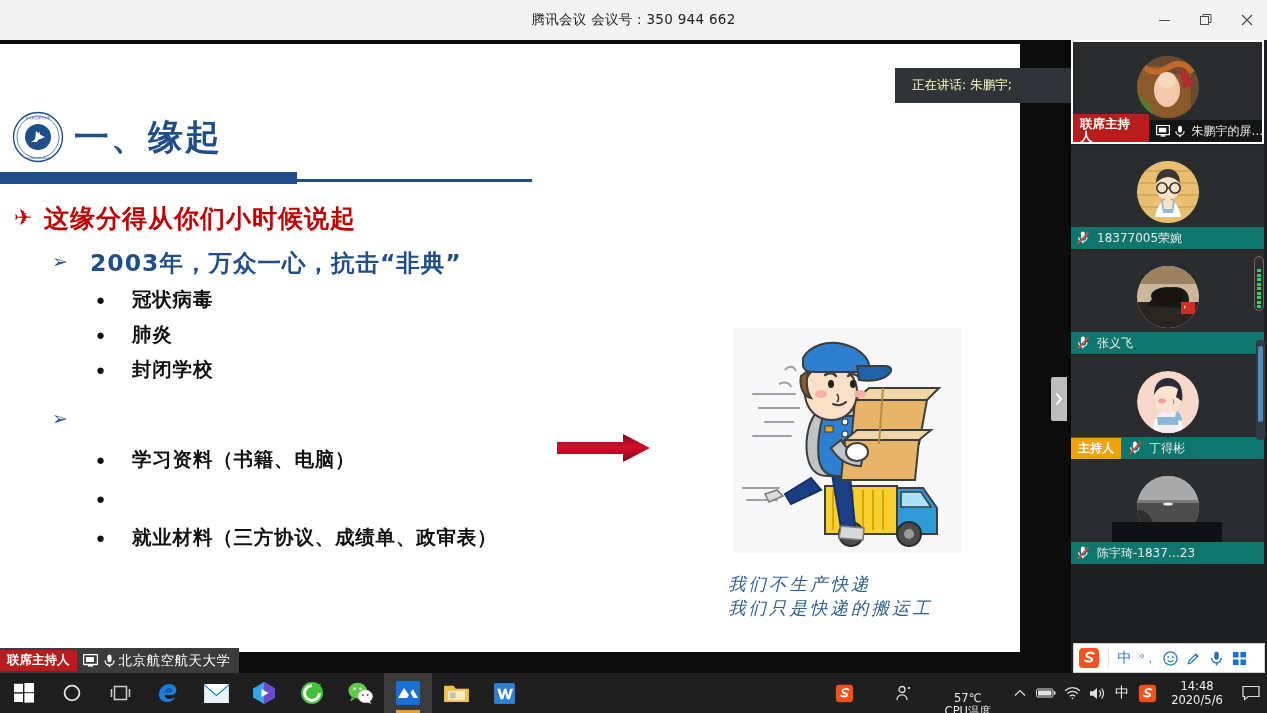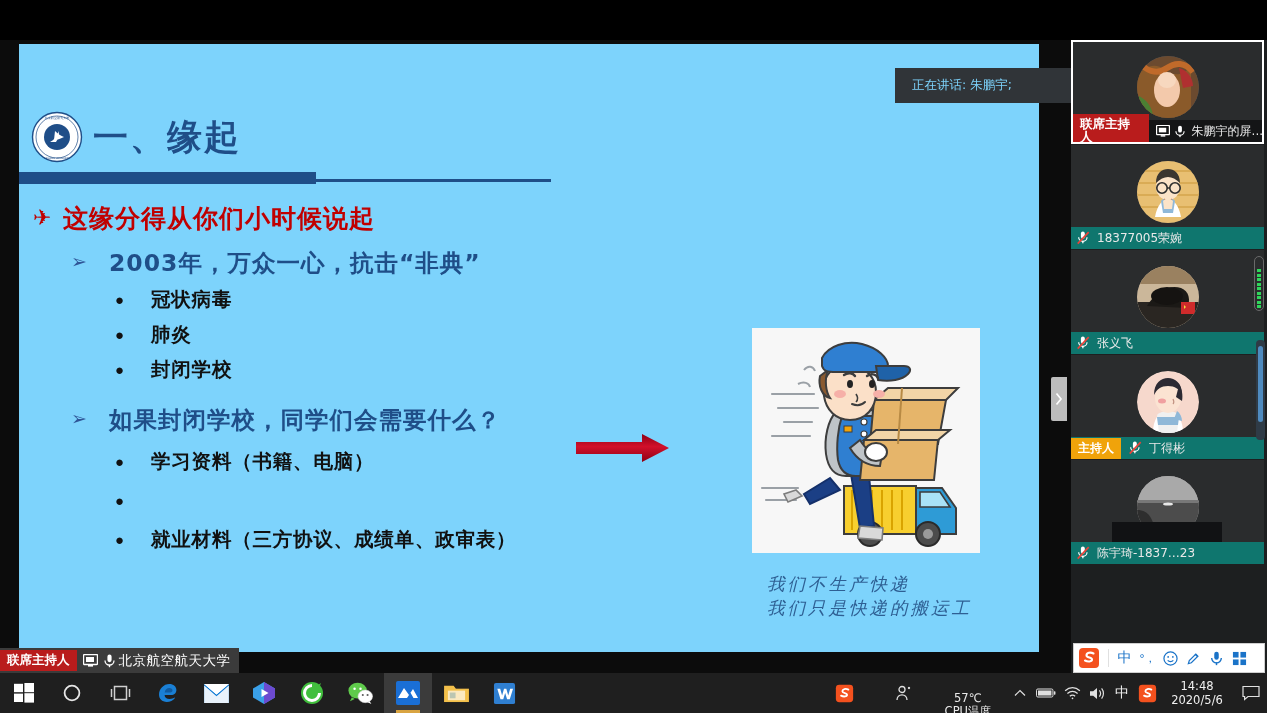--- a/index.html
+++ b/index.html
@@ -23,21 +23,21 @@
   }
   .wincontrols{position:absolute;right:0;top:0;height:40px;display:flex;align-items:center;}
   .wc{width:41px;height:40px;display:flex;align-items:center;justify-content:center;
       color:#4a4a4a;font-size:14px;line-height:1;}
   .wc svg{display:block;}
 
   
   .stage{position:absolute;left:0;top:40px;width:1267px;height:633px;background:#0c0c0c;}
 
   
-  .slide{position:absolute;left:0;top:4px;width:1020px;height:608px;background:#7dd3fc;overflow:hidden;margin-left:19px;}
+  .slide{position:absolute;left:0;top:4px;width:1020px;height:608px;background:#ffffff;overflow:hidden;}
 
   .logo-seal{position:absolute;left:12px;top:67px;width:52px;height:52px;}
   .slide-title{
     position:absolute;left:74px;top:70px;
     font-size:35px;font-weight:bold;color:#1f4e88;letter-spacing:2px;
     font-family:"DejaVu Sans","Liberation Sans",sans-serif;
   }
   .rule-thick{position:absolute;left:0;top:128px;width:297px;height:12px;background:#1f4e88;}
   .rule-thin{position:absolute;left:297px;top:135px;width:235px;height:3px;background:#1f4e88;}
 
@@ -54,21 +54,21 @@
   .lvl3 .mark{color:#111;font-size:15px;line-height:26px;width:36px;flex:none;}
   .lvl3 .txt{color:#111;font-size:19.5px;font-weight:bold;line-height:26px;letter-spacing:.8px;
              font-family:"DejaVu Sans","Liberation Sans",sans-serif;}
 
   .red-arrow{position:absolute;left:557px;top:389px;width:93px;height:30px;}
 
   
   .pic{position:absolute;left:733px;top:284px;width:228px;height:225px;background:#f7f7f7;overflow:hidden;}
   .pic svg{display:block;width:228px;height:225px;}
   .caption{
-    position:absolute;left:748px;top:528px;width:260px;
+    position:absolute;left:728px;top:528px;width:260px;
     color:#2e5f93;font-size:17.5px;line-height:24px;letter-spacing:3px;
     font-family:"DejaVu Serif","Liberation Serif",serif;font-style:italic;
   }
 
   
   .share-strip{
     position:absolute;left:0;top:608px;height:25px;
     display:flex;align-items:center;background:#3b3b3b;
   }
   .badge-green{
@@ -85,21 +85,21 @@
     color:#fff;font-size:13.5px;padding:0 8px 0 4px;letter-spacing:.5px;
     font-family:"DejaVu Sans","Liberation Sans",sans-serif;
   }
   .ic{display:inline-flex;align-items:center;justify-content:center;margin-left:6px;}
 
   
   .toast{
     position:absolute;left:895px;top:28px;width:285px;height:35px;
     background:#303438;display:flex;align-items:center;overflow:hidden;
   }
-  .toast .t{color:#7dd3fc;font-size:12.5px;padding-left:17px;
+  .toast .t{color:#fef9c3;font-size:12.5px;padding-left:17px;
             font-family:"DejaVu Sans","Liberation Sans",sans-serif;}
   .toast .mk{position:absolute;right:16px;top:5px;opacity:.55;}
 
   
   .collapse{
     position:absolute;left:1051px;top:337px;width:16px;height:44px;
     background:#bdbdbd;display:flex;align-items:center;justify-content:center;
     border-radius:2px 0 0 2px;
   }
 
@@ -166,20 +166,41 @@
   .imechar{color:#f0f0f0;font-size:14px;padding:0 4px;
            font-family:"DejaVu Sans","Liberation Sans",sans-serif;}
   .notif{width:32px;height:40px;display:flex;align-items:center;justify-content:center;}
   .peopleicon{width:34px;height:40px;display:flex;align-items:center;justify-content:center;}
 </style>
 </head>
 <body>
 
 <div id="app">
 
+  <div class="titlebar">
+    <div class="ttl">腾讯会议 会议号：350 944 662</div>
+    <div class="wincontrols">
+      <div class="wc">
+        <svg width="11" height="11" viewBox="0 0 11 11">
+            <rect x="0" y="5" width="11" height="1" fill="#4a4a4a"></rect>
+          </svg>
+      </div>
+      <div class="wc">
+        <svg width="12" height="12" viewBox="0 0 12 12" fill="none" stroke="#4a4a4a" stroke-width="1">
+          <rect x="0.5" y="2.5" width="8" height="8"></rect>
+            <path d="M3 2.5V0.5h8v8H9"></path>
+        </svg>
+      </div>
+      <div class="wc close">
+        <svg width="12" height="12" viewBox="0 0 12 12" stroke="currentColor" stroke-width="1.1">
+          <path d="M1 1l10 10M11 1L1 11"></path>
+        </svg>
+      </div>
+    </div>
+  </div>
 
   <div class="stage">
 
     <div class="slide">
 
       <div class="logo-seal">
         <svg viewBox="0 0 52 52" width="52" height="52">
           <circle cx="26" cy="26" r="24.5" fill="#fff" stroke="#1f4e88" stroke-width="1.4"></circle>
           <circle cx="26" cy="26" r="21" fill="none" stroke="#1f4e88" stroke-width="0.7"></circle>
           <circle cx="26" cy="26" r="13" fill="#1f4e88"></circle>
@@ -215,21 +236,20 @@
           <span class="mark">●</span>
           <span class="txt">肺炎</span>
         </div>
         <div class="lvl3">
           <span class="mark">●</span>
           <span class="txt">封闭学校</span>
         </div>
 
         <div class="lvl2" style="margin-top:22px;">
           <span class="mark">➢</span>
-          <span class="txt">如果封闭学校，同学们会需要什么？</span>
         </div>
         <div class="lvl3" style="margin-top:14px;">
           <span class="mark">●</span>
           <span class="txt">学习资料（书籍、电脑）</span>
         </div>
         <div class="lvl3" style="margin-top:13px;">
           <span class="mark">●</span>
         </div>
         <div class="lvl3" style="margin-top:13px;">
           <span class="mark">●</span>

